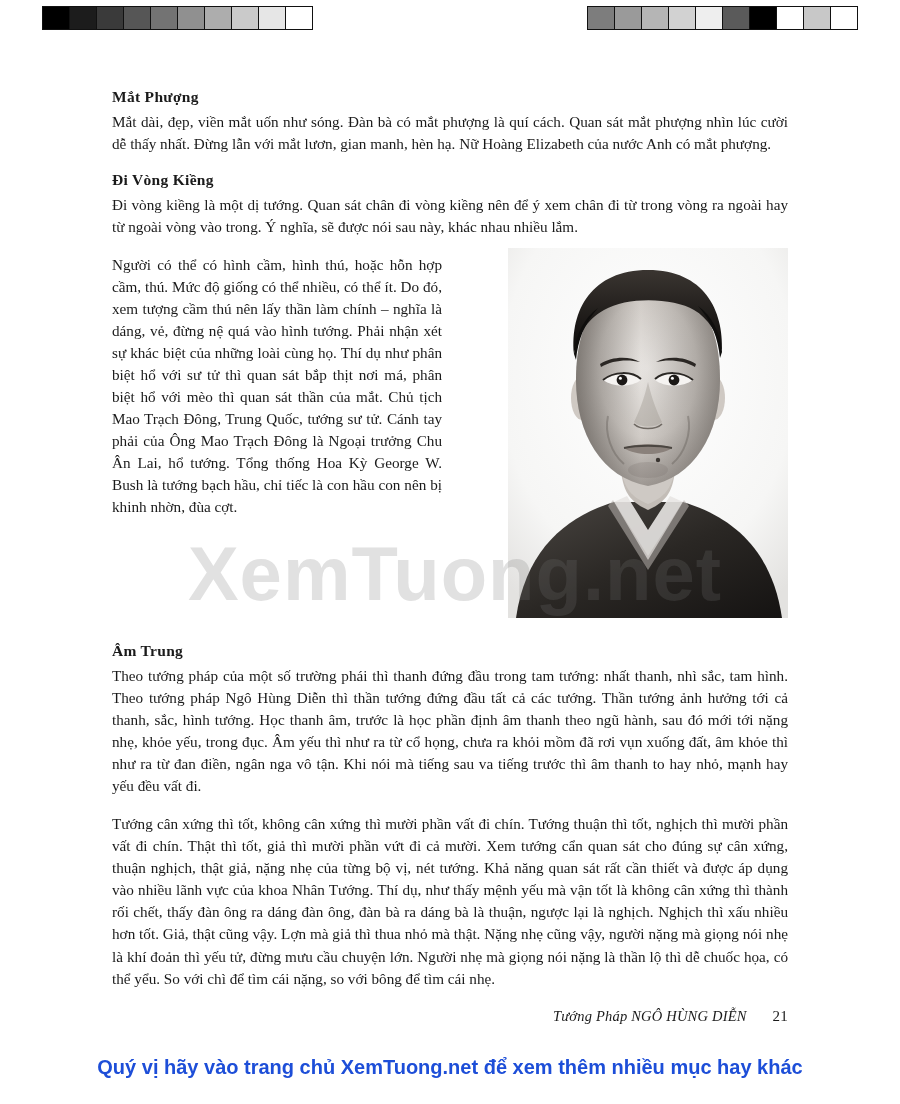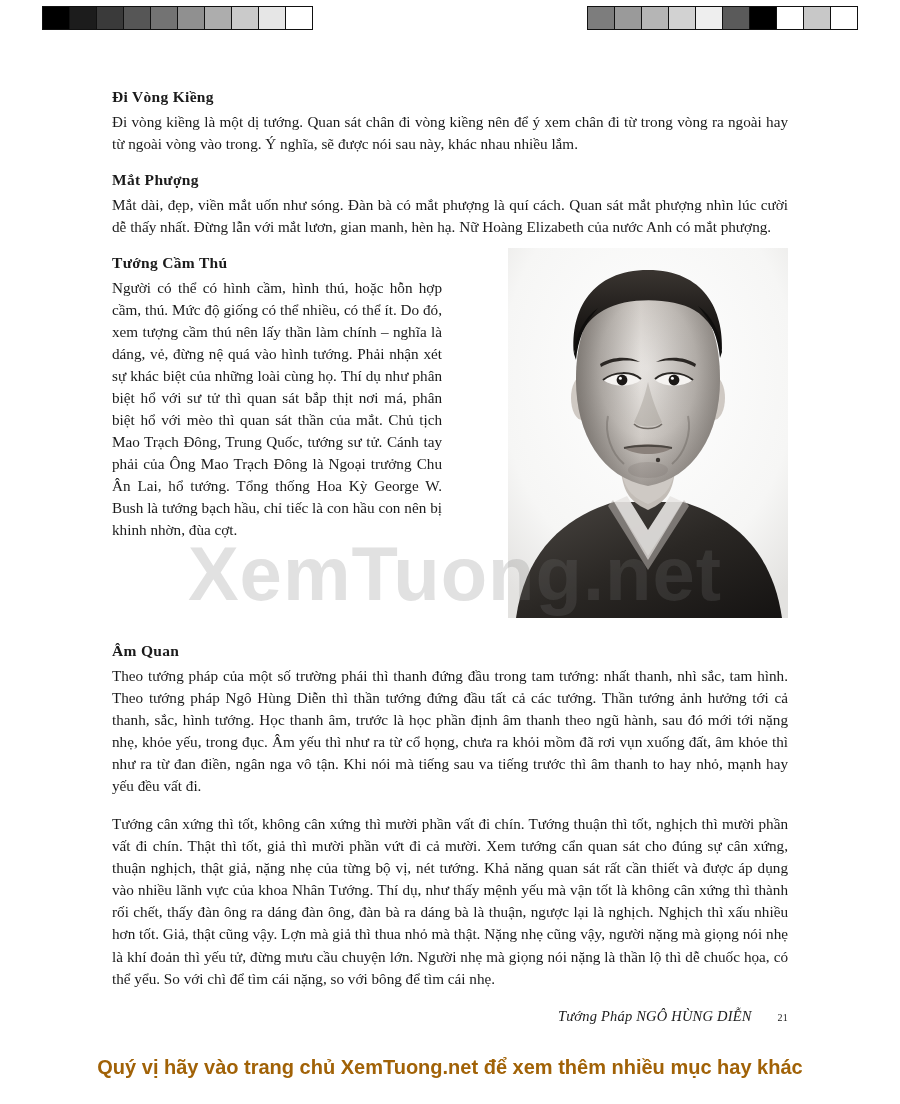--- a/index.html
+++ b/index.html
@@ -113,33 +113,33 @@
     display: flex;
     justify-content: flex-end;
     align-items: baseline;
     font-style: italic;
     font-size: 14.5px;
     letter-spacing: .2px;
   }
   .footer .label { margin-right: 26px; }
   .footer .pageno {
     font-style: normal;
-    font-size: 10px;
+    font-size: 15px;
   }
 
   .promo {
     position: absolute;
     left: 0;
     top: 1056px;
     width: 900px;
     text-align: center;
     font-family: "Liberation Sans", sans-serif;
     font-size: 20px;
     font-weight: bold;
-    color: #a16207;
+    color: #1d4ed8;
   }
 </style>
 </head>
 <body>
 
 <div class="calib-bar left">
   <div class="sw" style="background:#000000"></div>
   <div class="sw" style="background:#1c1c1c"></div>
   <div class="sw" style="background:#3a3a3a"></div>
   <div class="sw" style="background:#565656"></div>
@@ -162,27 +162,27 @@
   <div class="sw" style="background:#ffffff"></div>
   <div class="sw" style="background:#c8c8c8"></div>
   <div class="sw" style="background:#ffffff"></div>
 </div>
 
 <div class="page">
 
   <div class="content">
 
     <div class="sec">
+      <h2 class="sec-title">Mắt Phượng</h2>
+      <p class="body">Mắt dài, đẹp, viền mắt uốn như sóng. Đàn bà có mắt phượng là quí cách. Quan sát mắt phượng nhìn lúc cười dễ thấy nhất. Đừng lẫn với mắt lươn, gian manh, hèn hạ. Nữ Hoàng Elizabeth của nước Anh có mắt phượng.</p>
+    </div>
+
+    <div class="sec">
       <h2 class="sec-title">Đi Vòng Kiềng</h2>
       <p class="body">Đi vòng kiềng là một dị tướng. Quan sát chân đi vòng kiềng nên để ý xem chân đi từ trong vòng ra ngoài hay từ ngoài vòng vào trong. Ý nghĩa, sẽ được nói sau này, khác nhau nhiều lắm.</p>
-    </div>
-
-    <div class="sec">
-      <h2 class="sec-title">Mắt Phượng</h2>
-      <p class="body">Mắt dài, đẹp, viền mắt uốn như sóng. Đàn bà có mắt phượng là quí cách. Quan sát mắt phượng nhìn lúc cười dễ thấy nhất. Đừng lẫn với mắt lươn, gian manh, hèn hạ. Nữ Hoàng Elizabeth của nước Anh có mắt phượng.</p>
     </div>
 
     <div class="sec wrap-sec">
 
       <div class="portrait-box">
         <svg class="portrait" viewBox="0 0 280 370" preserveAspectRatio="none">
           <defs>
             <radialGradient id="faceg" cx="50%" cy="42%" r="62%">
               <stop offset="0%" stop-color="#f2efec"></stop>
               <stop offset="55%" stop-color="#d9d4cf"></stop>
@@ -249,27 +249,26 @@
           <path d="M116 200 C130 197 150 197 164 200" stroke="#4b4641" stroke-width="1.8" fill="none"></path>
 
           <path d="M100 168 C96 186 104 206 116 216" stroke="rgba(90,84,78,0.35)" stroke-width="2" fill="none"></path>
           <path d="M180 168 C184 186 176 206 164 216" stroke="rgba(90,84,78,0.35)" stroke-width="2" fill="none"></path>
           <ellipse cx="140" cy="222" rx="20" ry="8" fill="rgba(120,113,106,0.25)"></ellipse>
 
           <circle cx="150" cy="212" r="2.2" fill="#3a3531"></circle>
         </svg>
       </div>
 
-      <h2 class="sec-title portrait-col">Tướng Cầm Thú</h2>
       <p class="body">Người có thể có hình cầm, hình thú, hoặc hỗn hợp cầm, thú. Mức độ giống có thể nhiều, có thể ít. Do đó, xem tượng cầm thú nên lấy thần làm chính – nghĩa là dáng, vẻ, đừng nệ quá vào hình tướng. Phải nhận xét sự khác biệt của những loài cùng họ. Thí dụ như phân biệt hổ với sư tử thì quan sát bắp thịt nơi má, phân biệt hổ với mèo thì quan sát thần của mắt. Chủ tịch Mao Trạch Đông, Trung Quốc, tướng sư tử. Cánh tay phải của Ông Mao Trạch Đông là Ngoại trưởng Chu Ân Lai, hổ tướng. Tổng thống Hoa Kỳ George W. Bush là tướng bạch hầu, chỉ tiếc là con hầu con nên bị khinh nhờn, đùa cợt.</p>
       <div style="clear:both"></div>
     </div>
 
     <div class="sec" style="margin-top:18px;">
-      <h2 class="sec-title">Âm Quan</h2>
+      <h2 class="sec-title">Âm Trung</h2>
       <p class="body">Theo tướng pháp của một số trường phái thì thanh đứng đầu trong tam tướng: nhất thanh, nhì sắc, tam hình. Theo tướng pháp Ngô Hùng Diễn thì thần tướng đứng đầu tất cả các tướng. Thần tướng ảnh hưởng tới cả thanh, sắc, hình tướng. Học thanh âm, trước là học phần định âm thanh theo ngũ hành, sau đó mới tới nặng nhẹ, khỏe yếu, trong đục. Âm yếu thì như ra từ cổ họng, chưa ra khỏi mồm đã rơi vụn xuống đất, âm khỏe thì như ra từ đan điền, ngân nga vô tận. Khi nói mà tiếng sau va tiếng trước thì âm thanh to hay nhỏ, mạnh hay yếu đều vất đi.</p>
     </div>
 
     <div class="sec">
       <p class="body">Tướng cân xứng thì tốt, không cân xứng thì mười phần vất đi chín. Tướng thuận thì tốt, nghịch thì mười phần vất đi chín. Thật thì tốt, giả thì mười phần vứt đi cả mười. Xem tướng cẩn quan sát cho đúng sự cân xứng, thuận nghịch, thật giả, nặng nhẹ của từng bộ vị, nét tướng. Khả năng quan sát rất cần thiết và được áp dụng vào nhiều lãnh vực của khoa Nhân Tướng. Thí dụ, như thấy mệnh yếu mà vận tốt là không cân xứng thì thành rối chết, thấy đàn ông ra dáng đàn ông, đàn bà ra dáng bà là thuận, ngược lại là nghịch. Nghịch thì xấu nhiều hơn tốt. Giả, thật cũng vậy. Lợn mà giả thì thua nhỏ mà thật. Nặng nhẹ cũng vậy, người nặng mà giọng nói nhẹ là khí đoản thì yếu tử, đừng mưu cầu chuyện lớn. Người nhẹ mà giọng nói nặng là thần lộ thì dễ chuốc họa, có thể yểu. So với chì để tìm cái nặng, so với bông để tìm cái nhẹ.</p>
     </div>
 
   </div>
 
   <div class="watermark">XemTuong.net</div>

